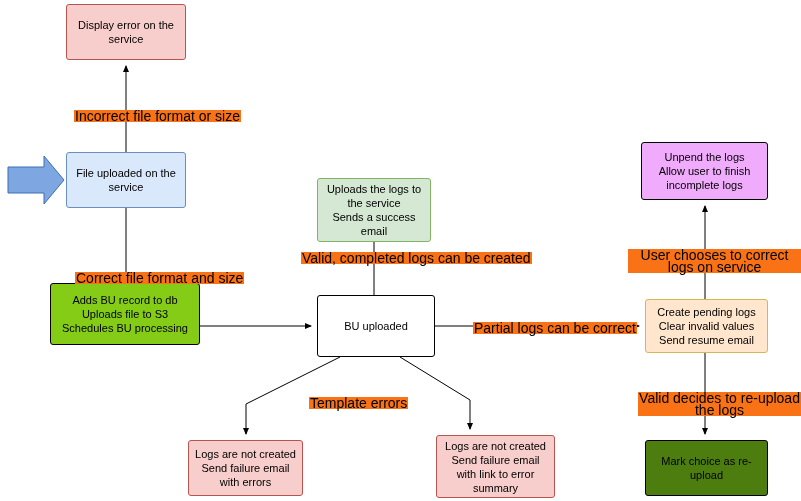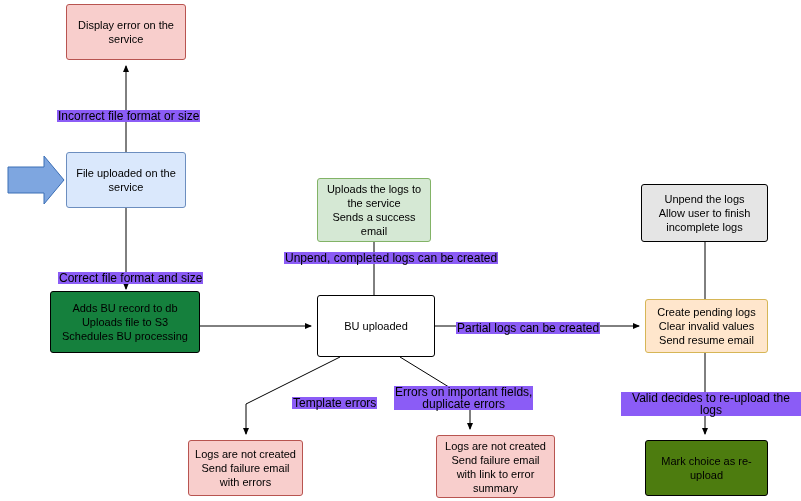--- a/index.html
+++ b/index.html
@@ -37,27 +37,28 @@
     justify-content: center;
     text-align: center;
     font-size: 11px;
     line-height: 14px;
     color: #000000;
     padding: 2px 4px;
     white-space: pre-line;
   }
   .edge-label {
     position: absolute;
-    font-size: 12px;
+    font-size: 14px;
     line-height: 12px;
     color: #000000;
-    background: #8b5cf6;
+    background: #f97316;
     text-align: center;
     white-space: pre-line;
     padding: 0 1px;
+    margin-left: 17px;
   }
 </style>
 </head>
 <body>
 
 <div id="canvas">
 
   <svg class="edges" viewBox="0 0 801 501">
     <defs>
       <marker id="arrow" markerWidth="8" markerHeight="8" refX="6" refY="3" orient="auto" markerUnits="strokeWidth">
@@ -96,27 +97,27 @@
 service</span>
   </div>
 
   <div class="node" style="left:317px; top:146px; width:114px; height:64px; background:#d5e8d4; border-color:#82b366;margin-top:32px;">
     <span>Uploads the logs to
 the service
 Sends a success
 email</span>
   </div>
 
-  <div class="node" style="left:641px; top:142px; width:127px; height:58px; background:#e5e5e5; border-color:#000000;margin-top:42px;">
+  <div class="node" style="left:641px; top:142px; width:127px; height:58px; background:#f0abfc; border-color:#000000;">
     <span>Unpend the logs
 Allow user to finish
 incomplete logs</span>
   </div>
 
-  <div class="node" style="left:50px; top:291px; width:150px; height:62px; background:#15803d; border-color:#000000;">
+  <div class="node" style="left:50px; top:283px; width:150px; height:62px; background:#84cc16; border-color:#000000;">
     <span>Adds BU record to db
 Uploads file to S3
 Schedules BU processing</span>
   </div>
 
   <div class="node" style="left:317px; top:295px; width:118px; height:62px; background:#ffffff; border-color:#000000;">
     <span>BU uploaded</span>
   </div>
 
   <div class="node" style="left:645px; top:299px; width:123px; height:54px; background:#ffe6cc; border-color:#d6b656;">
@@ -140,25 +141,24 @@
 
   <div class="node" style="left:645px; top:440px; width:123px; height:56px; background:#4d7c0f; border-color:#000000;">
     <span>Mark choice as re-
 upload</span>
   </div>
 
   <div class="edge-label" style="left:57px; top:110px;">Incorrect file format or size</div>
 
   <div class="edge-label" style="left:58px; top:272px;">Correct file format and size</div>
 
-  <div class="edge-label" style="left:284px; top:252px;">Unpend, completed logs can be created</div>
+  <div class="edge-label" style="left:284px; top:252px;">Valid, completed logs can be created</div>
 
+  <div class="edge-label" style="left:611px; top:249px;">User chooses to correct logs on service</div>
 
-  <div class="edge-label" style="left:456px; top:322px;">Partial logs can be created</div>
+  <div class="edge-label" style="left:456px; top:322px;">Partial logs can be correct</div>
 
   <div class="edge-label" style="left:292px; top:397px;">Template errors</div>
 
-  <div class="edge-label" style="left:394px; top:386px; text-align:center;">Errors on important fields,
-duplicate errors</div>
 
   <div class="edge-label" style="left:621px; top:392px;">Valid decides to re-upload the logs</div>
 
 </div>
 
 </body></html>

